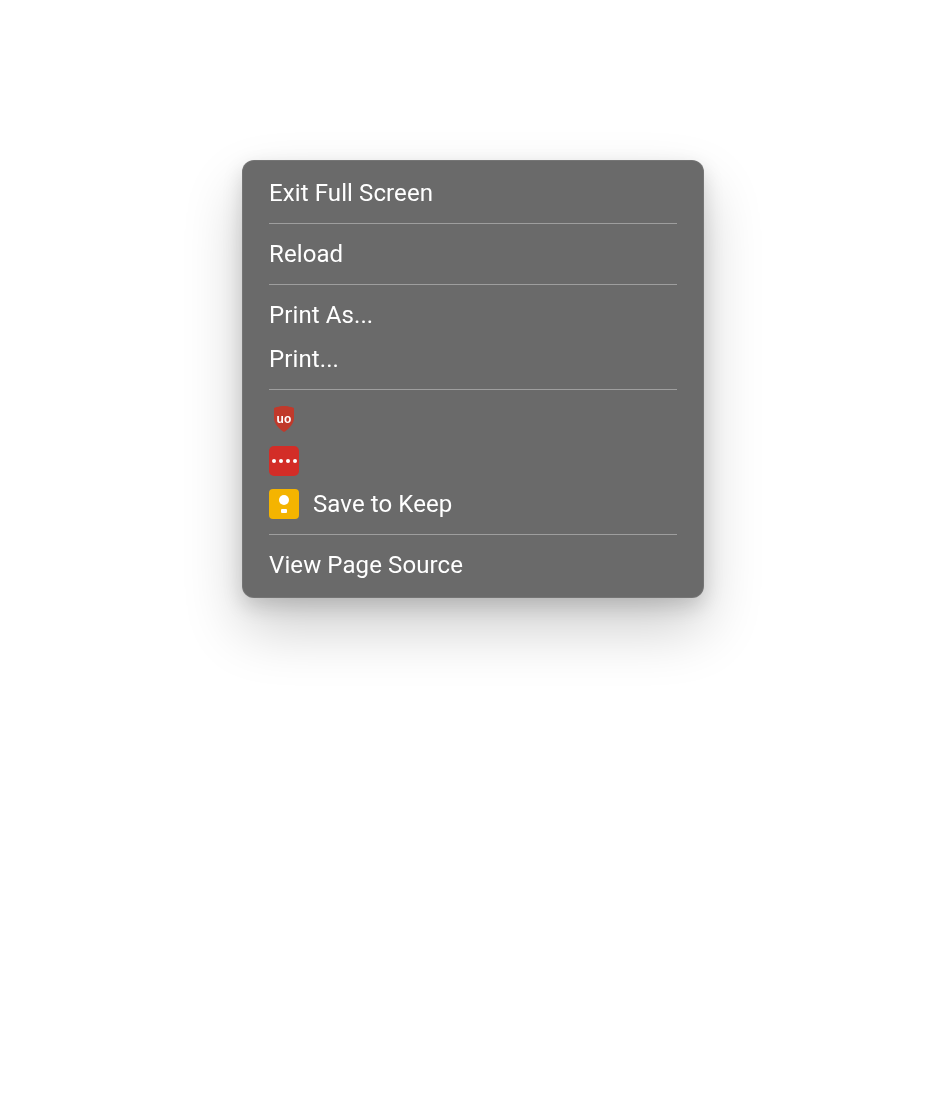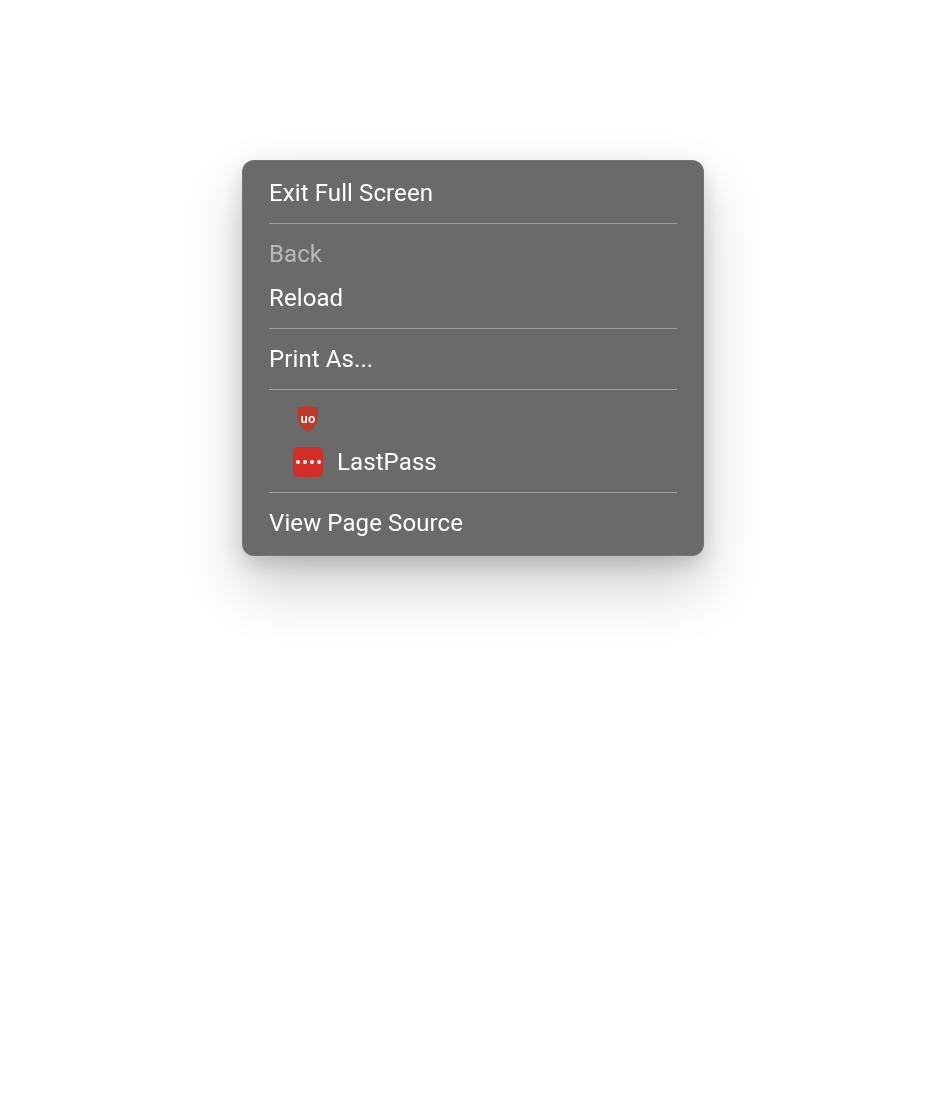--- a/index.html
+++ b/index.html
@@ -46,21 +46,20 @@
     margin: 8px 26px;
   }
   .menu-icon {
     width: 30px;
     height: 30px;
     margin-right: 14px;
     display: inline-flex;
     align-items: center;
     justify-content: center;
     flex-shrink: 0;
-    margin-left: 24px;
   }
   .menu-label {
     flex: 1;
   }
   .submenu-arrow {
     display: inline-flex;
     align-items: center;
     justify-content: flex-end;
     width: 20px;
     color: #ffffff;
@@ -137,31 +136,31 @@
 
 <div class="stage">
   <div class="context-menu">
 
     <div class="menu-item">
       <span class="menu-label">Exit Full Screen</span>
     </div>
 
     <div class="menu-separator"></div>
 
-    <div class="menu-item disabled">
-      <span class="menu-label">Back</span>
-    </div>
     <div class="menu-item">
       <span class="menu-label">Reload</span>
     </div>
 
     <div class="menu-separator"></div>
 
     <div class="menu-item">
       <span class="menu-label">Print As...</span>
+    </div>
+    <div class="menu-item">
+      <span class="menu-label">Print...</span>
     </div>
 
     <div class="menu-separator"></div>
 
 
     <div class="menu-item">
       <span class="menu-icon">
         <svg class="ublock-badge" viewBox="0 0 30 30">
           <path d="M15 2 C10 2 5 4 5 4 v10 c0 8 10 14 10 14 s10-6 10-14 V4 s-5-2-10-2z" fill="#c0392b"></path>
           <text x="15" y="19" text-anchor="middle" font-size="12" font-weight="700" fill="#ffffff" font-family="Arial, sans-serif">uo</text>
@@ -173,23 +172,28 @@
       <span class="menu-icon">
         <span class="lastpass-badge">
           <span class="lastpass-dots">
               <i></i>
               <i></i>
               <i></i>
               <i></i>
             </span>
         </span>
       </span>
-      <span class="menu-label">LastPass</span>
-    </div>
-
+    </div>
+
+    <div class="menu-item">
+      <span class="menu-icon">
+        <span class="keep-badge"></span>
+      </span>
+      <span class="menu-label">Save to Keep</span>
+    </div>
 
     <div class="menu-separator"></div>
 
     <div class="menu-item">
       <span class="menu-label">View Page Source</span>
     </div>
 
   </div>
 </div>
 

